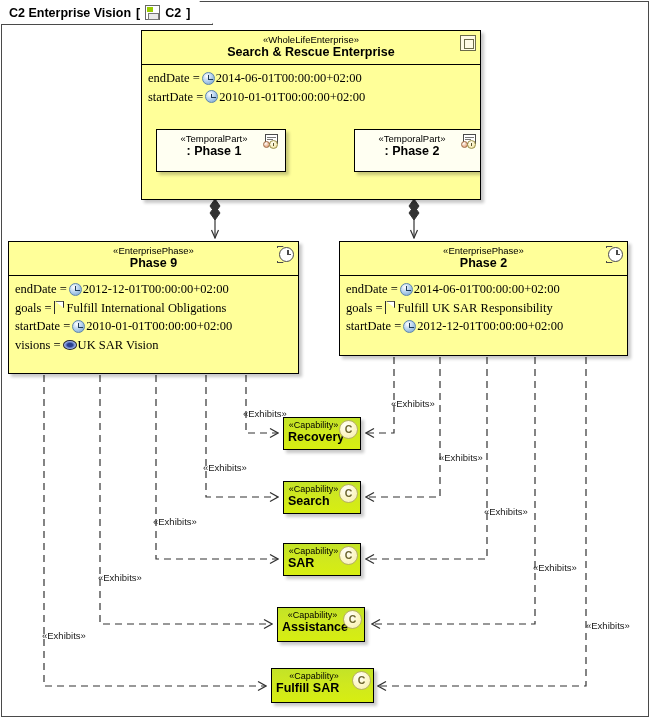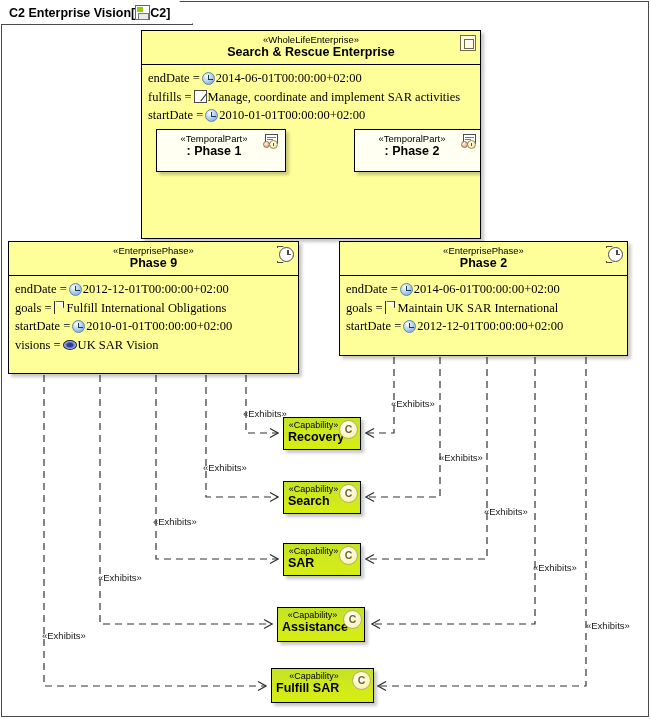--- a/index.html
+++ b/index.html
@@ -25,21 +25,21 @@
     background: transparent;
   }
   .frame-tab {
     position: absolute;
     left: 1px; top: 1px;
     height: 24px;
     border: 1px solid #4a4a4a;
     border-left: none; border-top: none;
     background: #ffffff;
     padding: 0 22px 0 8px;
-    display: flex; align-items: center; 
+    display: flex; align-items: center; gap: 5px;
     font-size: 12.5px; font-weight: bold; color: #000;
     white-space: nowrap;
     clip-path: polygon(0 0, calc(100% - 14px) 0, 100% 100%, 0 100%);
   }
   .frame-tab .brk { font-weight: bold; }
   .tab-icon {
     display: inline-block;
     width: 15px; height: 15px;
     position: relative;
     border: 1px solid #666;
@@ -238,36 +238,31 @@
   <div class="ex-label" style="left:391px;  top:398px;">«Exhibits»</div>
   <div class="ex-label" style="left:203px;  top:462px;">«Exhibits»</div>
   <div class="ex-label" style="left:439px;  top:452px;">«Exhibits»</div>
   <div class="ex-label" style="left:153px;  top:516px;">«Exhibits»</div>
   <div class="ex-label" style="left:484px;  top:506px;">«Exhibits»</div>
   <div class="ex-label" style="left:98px;   top:572px;">«Exhibits»</div>
   <div class="ex-label" style="left:533px;  top:562px;">«Exhibits»</div>
   <div class="ex-label" style="left:42px;   top:630px;">«Exhibits»</div>
   <div class="ex-label" style="left:586px;  top:620px;">«Exhibits»</div>
 
-  <div class="node yellow" style="left:141px; top:30px; width:340px; height:209px;">
+  <div class="node yellow" style="left:141px; top:30px; width:340px; height:170px;">
     <div class="node-head">
       <div class="corner-icon ci-nested"></div>
       <div class="stereo">«WholeLifeEnterprise»</div>
       <div class="nodename">Search &amp; Rescue Enterprise</div>
     </div>
     <div class="node-body">
       <div class="attr">
         <span class="k">endDate =</span>
         <span class="ico ico-clock"></span>
         <span class="v">2014-06-01T00:00:00+02:00</span>
-      </div>
-      <div class="attr">
-        <span class="k">fulfills =</span>
-        <span class="ico ico-check"></span>
-        <span class="v">Manage, coordinate and implement SAR activities</span>
       </div>
       <div class="attr">
         <span class="k">startDate =</span>
         <span class="ico ico-clock"></span>
         <span class="v">2010-01-01T00:00:00+02:00</span>
       </div>
     </div>
 
     <div class="node white" style="position:absolute; left:14px; top:98px; width:130px; height:43px;">
       <div class="node-head" style="padding:3px 22px 2px 8px;">
@@ -338,21 +333,21 @@
     </div>
     <div class="node-body">
       <div class="attr">
         <span class="k">endDate =</span>
         <span class="ico ico-clock"></span>
         <span class="v">2014-06-01T00:00:00+02:00</span>
       </div>
       <div class="attr">
         <span class="k">goals =</span>
         <span class="ico ico-goal"></span>
-        <span class="v">Maintain UK SAR International</span>
+        <span class="v">Fulfill UK SAR Responsibility</span>
       </div>
       <div class="attr">
         <span class="k">startDate =</span>
         <span class="ico ico-clock"></span>
         <span class="v">2012-12-01T00:00:00+02:00</span>
       </div>
     </div>
   </div>
 
   <div class="node green" style="left:283px; top:417px; width:78px; height:33px;">

